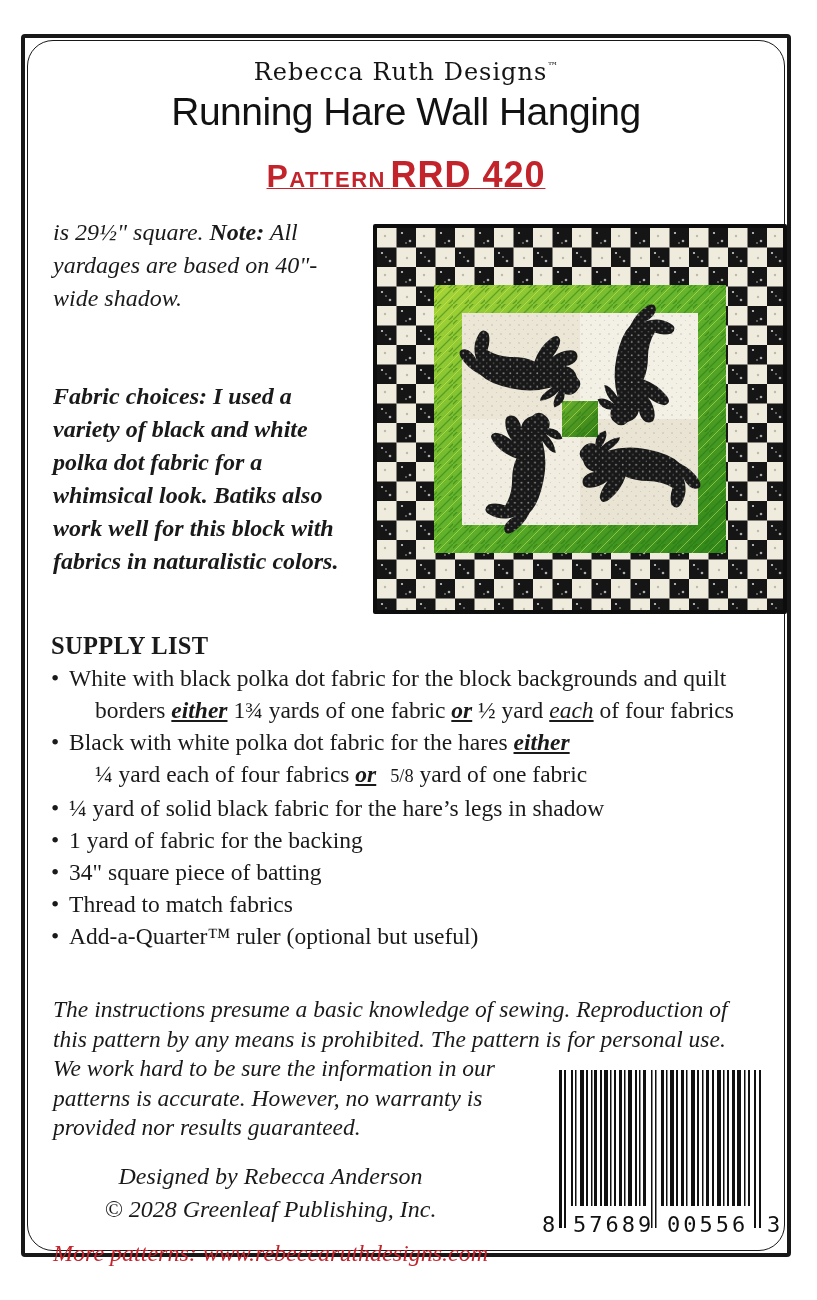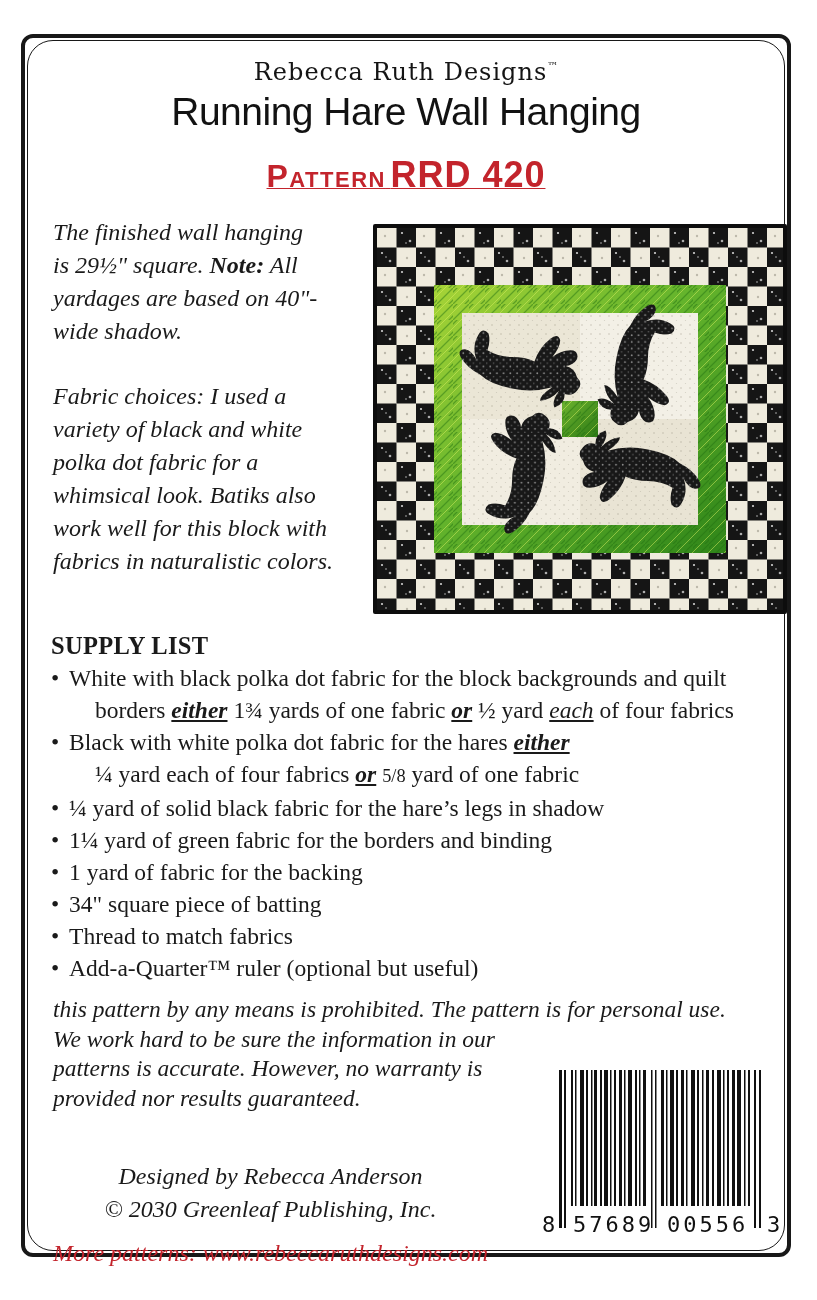--- a/index.html
+++ b/index.html
@@ -1,40 +1,40 @@
 <!DOCTYPE html>
 <html style="--red: #c3242c; --quilt-binding: #0d0d0d; --checker-light: #efebdd; --checker-dark: #151515; --center-bg: #f1eee2; --hare: #181818; --border-green: #55ad2b; --center-square-green: #47971f;"><head>
 <meta charset="utf-8">
 <style>
   html,body{margin:0;padding:0;background:#ffffff;}
   .page{position:relative;width:817px;height:1300px;background:#ffffff;overflow:hidden;
         font-family:"Liberation Serif",serif;color:#1a1a1a;}
   .card{position:absolute;left:21px;top:34px;width:762px;height:1215px;
-        border:4px solid #181818;border-radius:12px;}
+        border:4px solid #181818;border-radius:4px;}
   .card::before{content:"";position:absolute;inset:2px;border:1.5px solid #181818;
         border-radius:26px;pointer-events:none;}
   .abs{position:absolute;}
   .centered{left:0;width:100%;text-align:center;}
   .brand{top:20px;font-family:"DejaVu Serif",serif;font-size:24px;letter-spacing:1px;color:#141414;}
   .brand .tm{font-size:11px;vertical-align:10px;letter-spacing:0;}
   .title{top:52px;font-family:"Liberation Sans",sans-serif;font-size:39px;font-weight:500;
          letter-spacing:-0.5px;color:#121212;}
   .pattern{top:116px;font-family:"Liberation Sans",sans-serif;font-weight:600;color:var(--red);text-decoration:underline;}
   .pattern .label{font-variant:small-caps;font-size:32px;letter-spacing:1.5px;}
   .pattern .code{font-size:36px;letter-spacing:1px;}
   .intro{left:28px;top:178px;width:305px;font-style:italic;font-size:24px;line-height:33px;}
-  .fabric{left:28px;top:342px;width:318px;font-style:italic;font-size:24px;line-height:33px;}
+  .fabric{left:28px;top:342px;width:318px;font-style:italic;font-size:24px;line-height:33px;font-weight:bold;}
   .supply{left:26px;top:592px;width:742px;font-size:23.5px;line-height:32px;}
   .supply-heading{font-weight:bold;font-size:24.5px;letter-spacing:0.3px;}
   .line{white-space:nowrap;}
   .line.indent{padding-left:44px;}
   .bullet{padding-right:4px;}
   .b{font-weight:bold;}
   .it{font-style:italic;text-decoration:underline;}
-  .small{font-size:0.78em;}
+  .small{font-size:0.78em;margin-left:8px;}
   .legal{left:28px;top:957px;width:724px;font-style:italic;font-size:23.5px;line-height:29.5px;}
   .footer{left:28px;top:1122px;font-style:italic;font-size:24px;line-height:32.5px;text-align:center;}
   .footer .more{color:var(--red);margin-top:12px;}
   .quilt{left:348px;top:186px;width:414px;height:390px;}
   .barcode{left:516px;top:1028px;width:240px;height:190px;}
   .barcode text{font-family:"DejaVu Sans Mono",monospace;font-size:22px;fill:#111;letter-spacing:3px;}
   
   .f-bind{fill:var(--quilt-binding);}
   .f-ckl{fill:var(--checker-light);}
   .f-ckd{fill:var(--checker-dark);}
@@ -52,21 +52,20 @@
     </div>
 
     <div class="abs centered title">Running Hare Wall Hanging</div>
 
     <div class="abs centered pattern">
       <span class="label">Pattern</span>
       <span class="code">RRD 420</span>
     </div>
 
     <div class="abs intro">
-        <div class="line"><span>The finished wall hanging</span></div>
         <div class="line"><span>is 29½" square. </span><span class="b">Note:</span><span> All</span></div>
         <div class="line"><span>yardages are based on 40"-</span></div>
         <div class="line"><span>wide shadow.</span></div>
       </div>
 
     <div class="abs fabric">
         <div class="line"><span>Fabric choices: I used a</span></div>
         <div class="line"><span>variety of black and white</span></div>
         <div class="line"><span>polka dot fabric for a</span></div>
         <div class="line"><span>whimsical look. Batiks also</span></div>
@@ -145,29 +144,29 @@
     </svg>
 
     <div class="abs supply">
       <div class="supply-heading">SUPPLY LIST</div>
       <div>
           <div class="line"><span class="bullet">• </span><span>White with black polka dot fabric for the block backgrounds and quilt</span></div>
           <div class="line indent"><span>borders </span><span class="b it">either</span><span> 1¾ yards of one fabric </span><span class="b it">or</span><span> ½ yard </span><span class="it">each</span><span> of four fabrics</span></div>
           <div class="line"><span class="bullet">• </span><span>Black with white polka dot fabric for the hares </span><span class="b it">either</span></div>
           <div class="line indent"><span>¼ yard each of four fabrics </span><span class="b it">or</span><span> </span><span class="small">5/8</span><span> yard of one fabric</span></div>
           <div class="line"><span class="bullet">• </span><span>¼ yard of solid black fabric for the hare’s legs in shadow</span></div>
-          <div class="line"><span class="bullet">• </span><span>1¼ yard of green fabric for the borders and binding</span></div>
           <div class="line"><span class="bullet">• </span><span>1 yard of fabric for the backing</span></div>
           <div class="line"><span class="bullet">• </span><span>34" square piece of batting</span></div>
           <div class="line"><span class="bullet">• </span><span>Thread to match fabrics</span></div>
           <div class="line"><span class="bullet">• </span><span>Add-a-Quarter™ ruler (optional but useful)</span></div>
         </div>
     </div>
 
     <div class="abs legal">
+        <div class="line"><span>The instructions presume a basic knowledge of sewing. Reproduction of</span></div>
         <div class="line"><span>this pattern by any means is prohibited. The pattern is for personal use.</span></div>
         <div class="line"><span>We work hard to be sure the information in our</span></div>
         <div class="line"><span>patterns is accurate. However, no warranty is</span></div>
         <div class="line"><span>provided nor results guaranteed.</span></div>
       </div>
 
     <svg class="abs barcode" viewBox="0 0 240 190" xmlns="http://www.w3.org/2000/svg">
       <g fill="#111111">
         <rect x="18" y="4" width="3" height="158"></rect>
           <rect x="23" y="4" width="2" height="158"></rect>
@@ -211,18 +210,18 @@
           <rect x="218" y="4" width="2" height="158"></rect>
       </g>
       <text x="1" y="166">8</text>
       <text x="32" y="166">57689</text>
       <text x="126" y="166">00556</text>
       <text x="226" y="166">3</text>
     </svg>
 
     <div class="abs footer">
       <div>Designed by Rebecca Anderson</div>
-      <div>© 2030 Greenleaf Publishing, Inc.</div>
+      <div>© 2028 Greenleaf Publishing, Inc.</div>
       <div class="more">More patterns: www.rebeccaruthdesigns.com</div>
     </div>
 
   </div>
 </div>
 
 </body></html>

